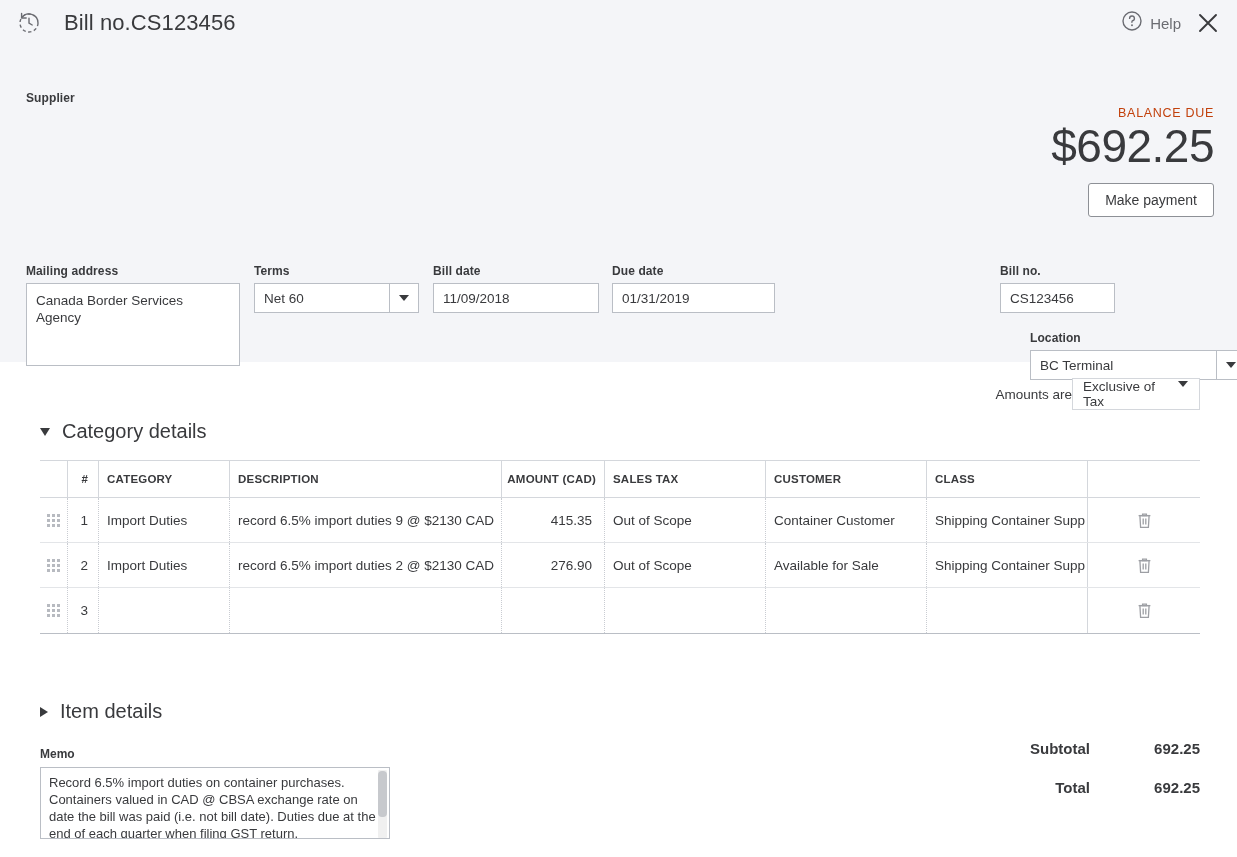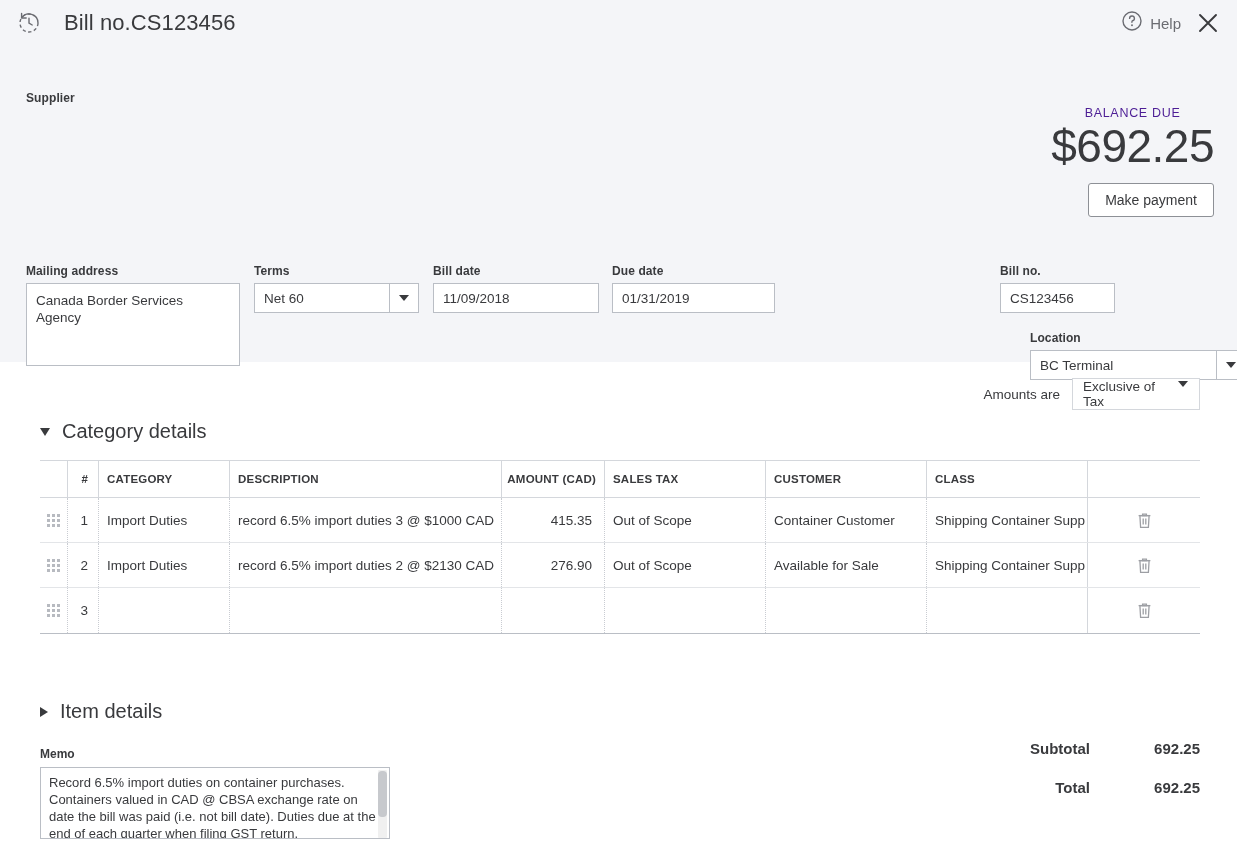--- a/index.html
+++ b/index.html
@@ -69,23 +69,22 @@
     border-left: 5px solid transparent;
     border-right: 5px solid transparent;
     border-top: 6px solid #393a3d;
   }
 
   .supplier-wrap { position: absolute; left: 26px; top: 45px; width: 243px; }
   .supplier-wrap .field-box { height: 31px; }
 
   .balance-wrap { position: absolute; right: 23px; top: 60px; text-align: right; }
   .balance-label {
-    font-size: 12.5px; color: #4c1d95; letter-spacing: .7px; font-weight: 400;
+    font-size: 12.5px; color: #c2410c; letter-spacing: .7px; font-weight: 400;
     margin-bottom: 1px;
-    text-align: center;
   }
   .balance-amount {
     font-size: 46px; font-weight: 400; color: #393a3d; line-height: 50px; letter-spacing: -.5px;
   }
   .make-payment {
     margin-top: 12px;
     border: 1px solid #8d9096;
     background: #fff;
     color: #393a3d;
     font-size: 14px;
@@ -106,21 +105,21 @@
   .billdate-wrap { position: absolute; left: 433px; top: 218px; width: 166px; }
   .duedate-wrap { position: absolute; left: 612px; top: 218px; width: 163px; }
   .billno-wrap { position: absolute; left: 1000px; top: 218px; width: 115px; }
   .location-wrap { position: absolute; left: 1030px; top: 285px; width: 216px; }
 
   
   .body-area { position: relative; background: #fff; }
 
   .amounts-are {
     position: absolute; right: 37px; top: 16px;
-    display: flex; align-items: center; gap: 12px;
+    display: flex; align-items: center; gap: 0;
   }
   .amounts-label { font-size: 13.5px; color: #393a3d; }
   .amounts-select {
     border: 1px solid #d4d7dc; background: #fff;
     height: 32px; width: 128px; display: flex; align-items: center;
     font-size: 13.5px; cursor: pointer;
   }
   .amounts-select .val { padding-left: 10px; flex: 1; }
   .amounts-select .cc { padding-right: 11px; }
 
@@ -347,21 +346,21 @@
             <i></i>
             <i></i>
             <i></i>
             <i></i>
             <i></i>
             <i></i>
           </span>
       </div>
       <div class="cell c-num">1</div>
       <div class="cell c-cat">Import Duties</div>
-      <div class="cell c-desc">record 6.5% import duties 3 @ $1000 CAD</div>
+      <div class="cell c-desc">record 6.5% import duties 9 @ $2130 CAD</div>
       <div class="cell c-amt">415.35</div>
       <div class="cell c-tax">Out of Scope</div>
       <div class="cell c-cust">Container Customer</div>
       <div class="cell c-class">Shipping Container Supp</div>
       <div class="cell c-del">
         <span class="trash">
           <svg width="15" height="17" viewBox="0 0 15 17" fill="none" stroke="currentColor" stroke-width="1.3">
             <path d="M1.6 3.6h11.8"></path>
               <path d="M5.6 2.2h3.8v1.4H5.6z"></path>
             <path d="M2.9 3.6h9.2l-.7 11.8H3.6z"></path>

